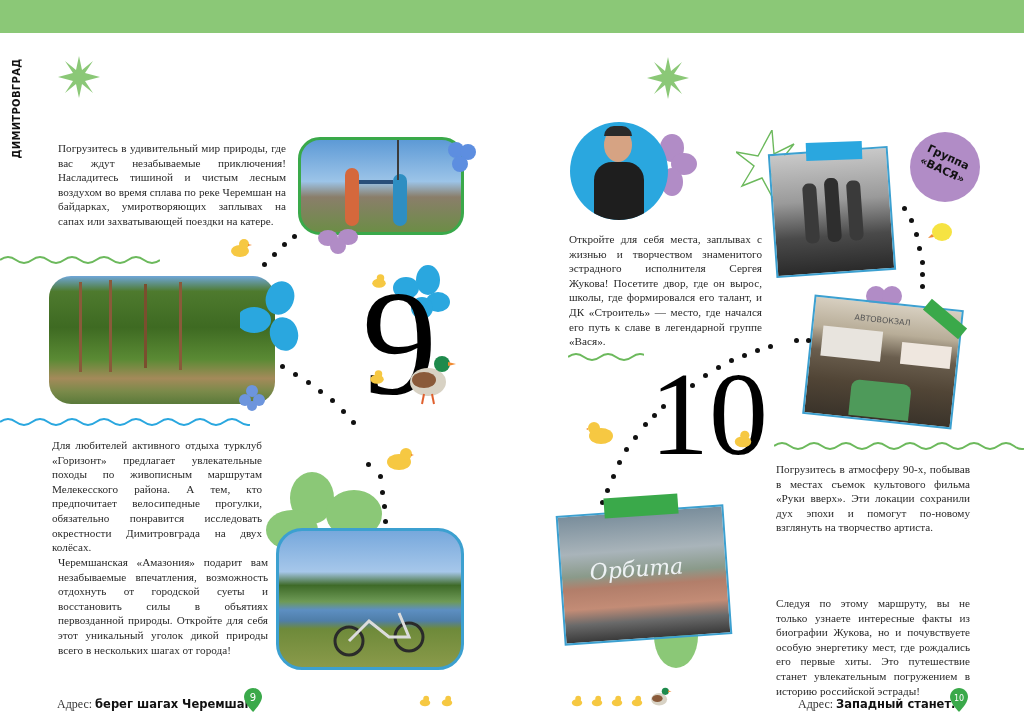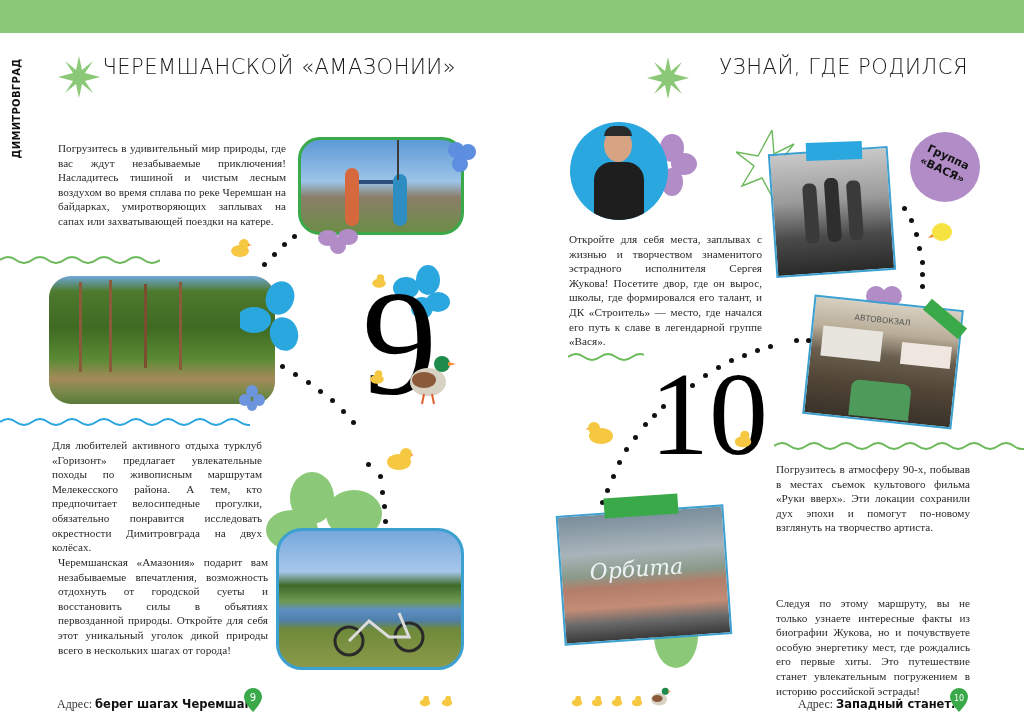--- a/index.html
+++ b/index.html
@@ -31,21 +31,20 @@
 
 <div class="vert-label">
   <span>ДИМИТРОВГРАД</span>
 </div>
 
 <svg class="star" style="left:58px;top:56px" width="42" height="42" viewBox="0 0 42 42">
   <polygon fill="#8bc877" points="21,0 24,14 35,5 27,17 42,21 27,25 35,37 24,28 21,42 18,28 7,37 15,25 0,21 15,17 7,5 18,14"></polygon>
 </svg>
 
 <div class="title" style="left:100px;top:54px;width:356px;">
-  <div>ЧЕРЕМШАНСКОЙ «АМАЗОНИИ»</div>
 </div>
 
 <div class="body-text" style="left:58px;top:141px;width:228px;">
   <p>Погрузитесь в удивительный мир природы, где вас ждут незабываемые приключения! Насладитесь тишиной и чистым лесным воздухом во время сплава по реке Черемшан на байдарках, умиротворяющих заплывах на сапах или захватывающей поездки на катере.</p>
 </div>
 
 <div class="photo" style="left:298px;top:137px;width:166px;height:98px;border:3px solid #3aa94a;border-radius:22px;background:linear-gradient(180deg,#5d9ad6 0%,#9cc4e8 45%,#8a7e6a 62%,#6c8d46 100%);">
   <div class="abs" style="left:44px;top:28px;width:14px;height:58px;border-radius:7px;background:#d5683c;"></div>
   <div class="abs" style="left:92px;top:34px;width:14px;height:52px;border-radius:7px;background:#2e8ec2;"></div>
   <div class="abs" style="left:58px;top:40px;width:34px;height:4px;background:#2a4f7a;"></div>
@@ -188,21 +187,20 @@
   </svg>
 <svg class="abs" style="left:440px;top:694px" width="14" height="14" viewBox="0 0 24 24">
     <ellipse cx="12" cy="15" rx="9" ry="6" fill="#f6c842"></ellipse>
     <circle cx="14" cy="8" r="5" fill="#f6c842"></circle>
   </svg>
 
 <svg class="star" style="left:647px;top:57px" width="42" height="42" viewBox="0 0 42 42">
   <polygon fill="#8bc877" points="21,0 24,14 35,5 27,17 42,21 27,25 35,37 24,28 21,42 18,28 7,37 15,25 0,21 15,17 7,5 18,14"></polygon>
 </svg>
 <div class="title" style="left:640px;top:54px;width:328px;">
-  <div>УЗНАЙ, ГДЕ РОДИЛСЯ</div>
 </div>
 
 <svg class="abs" style="left:654px;top:134px" width="44" height="64" viewBox="0 0 44 64">
     <g fill="#b18cc6">
       <ellipse cx="18" cy="14" rx="12" ry="14"></ellipse>
       <ellipse cx="30" cy="30" rx="13" ry="11"></ellipse>
       <ellipse cx="18" cy="48" rx="11" ry="14"></ellipse>
     </g>
   </svg>
 <div class="photo" style="left:570px;top:122px;width:98px;height:98px;border-radius:50%;background:#2aa7df;">

